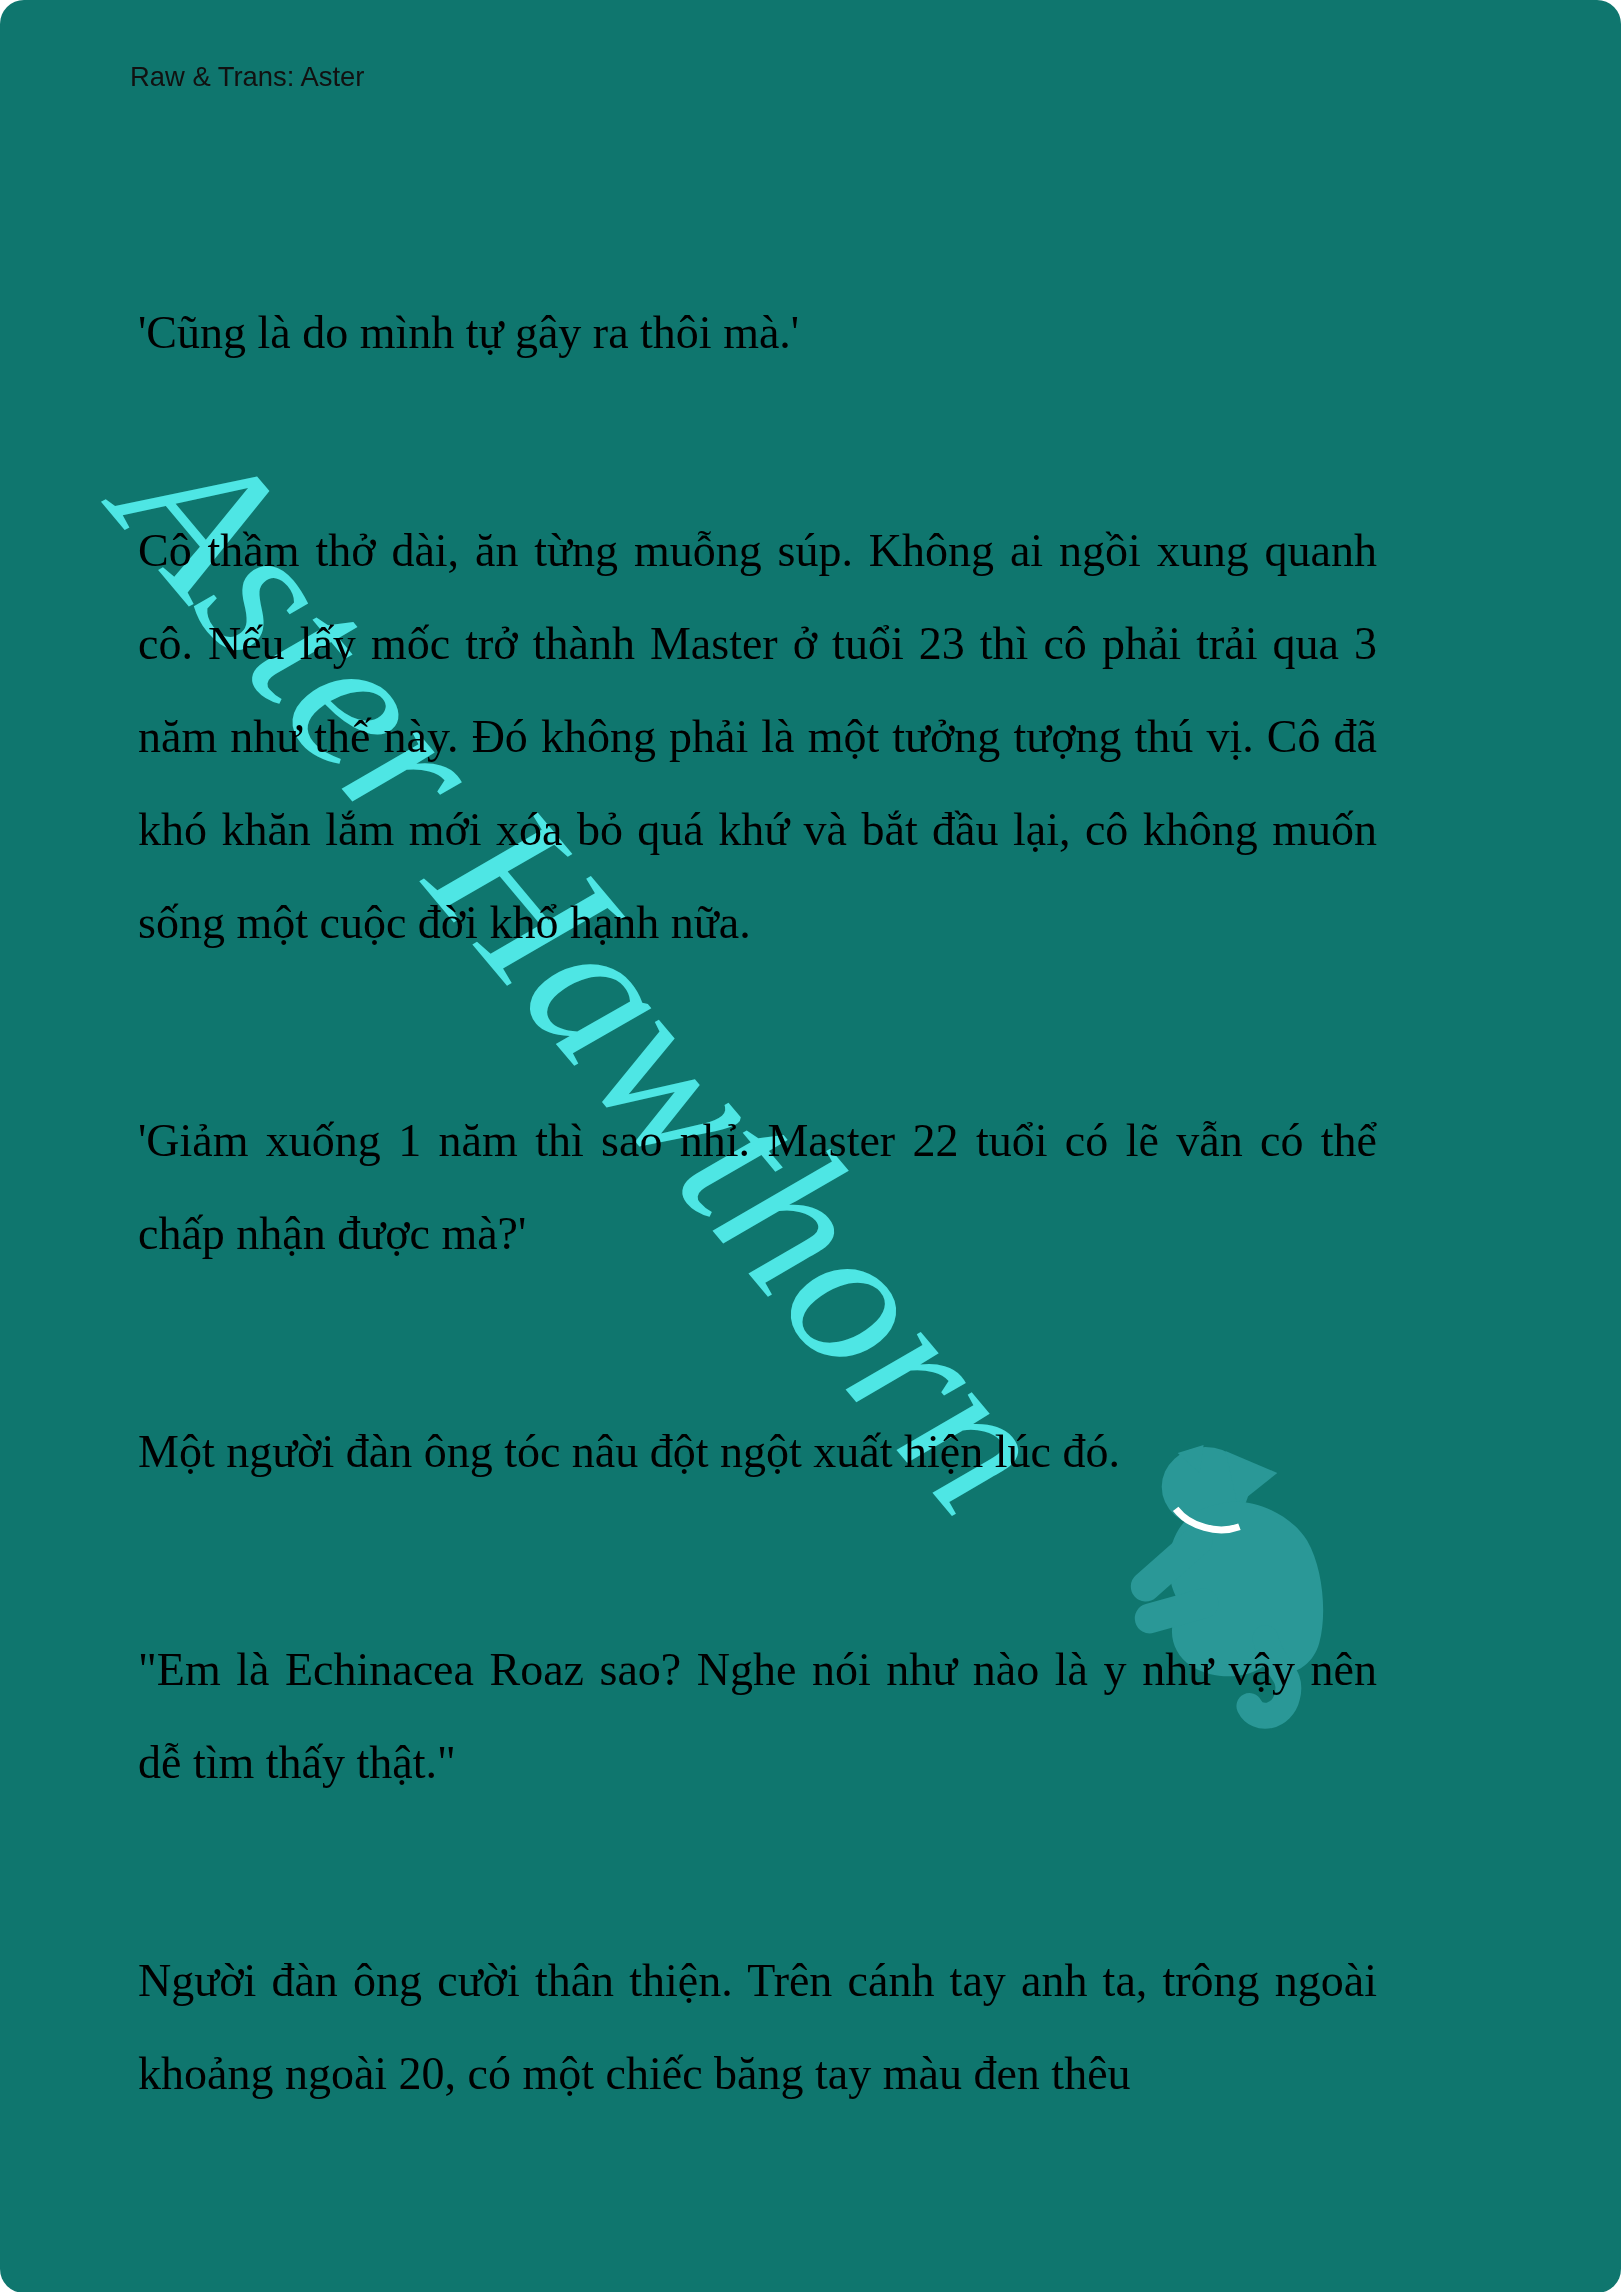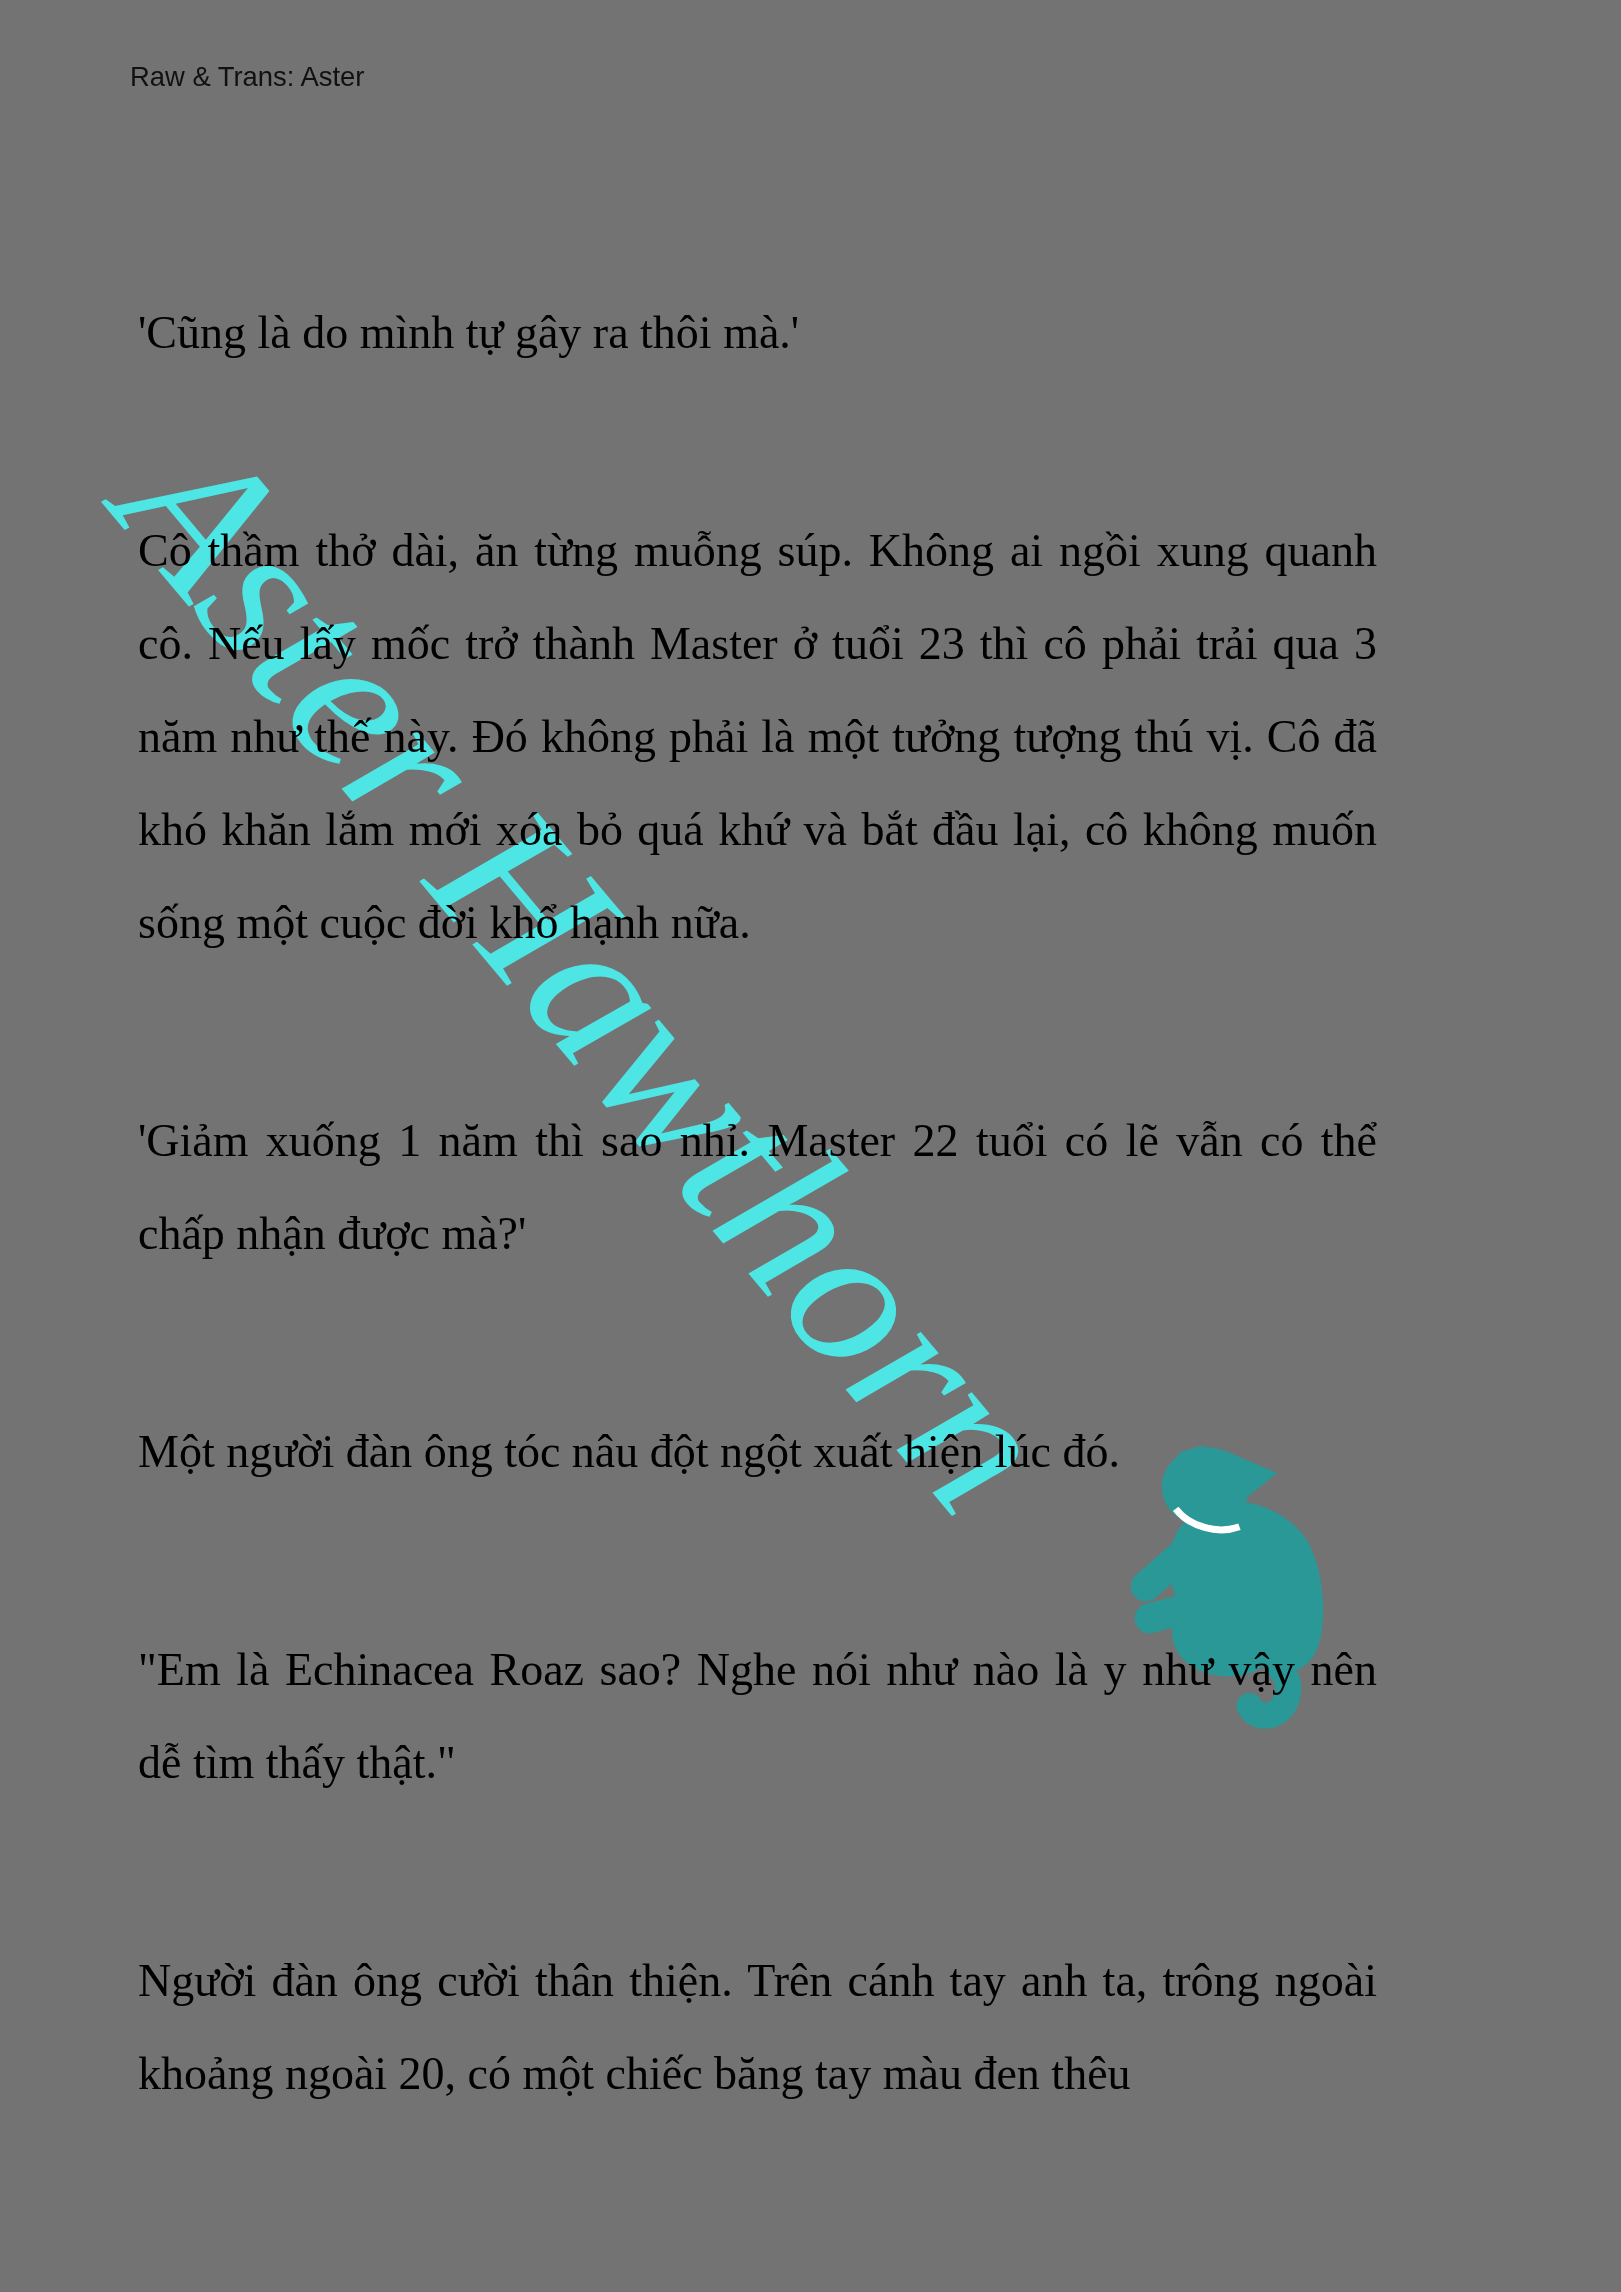--- a/index.html
+++ b/index.html
@@ -5,21 +5,22 @@
   html, body { margin: 0; padding: 0; }
   body {
     width: 1621px; height: 2293px;
     background: #ffffff;
     position: relative;
     overflow: hidden;
     font-family: "Liberation Serif", serif;
   }
   .page {
     position: absolute; inset: 0;
-    background: #737373;
+    background: #0f766e;
+    border-radius: 24px;
   }
   .credit-line {
     position: absolute;
     left: 130px; top: 61px;
     font-family: "Liberation Sans", sans-serif;
     font-size: 27.4px;
     color: #111111;
     z-index: 2;
     white-space: nowrap;
   }

